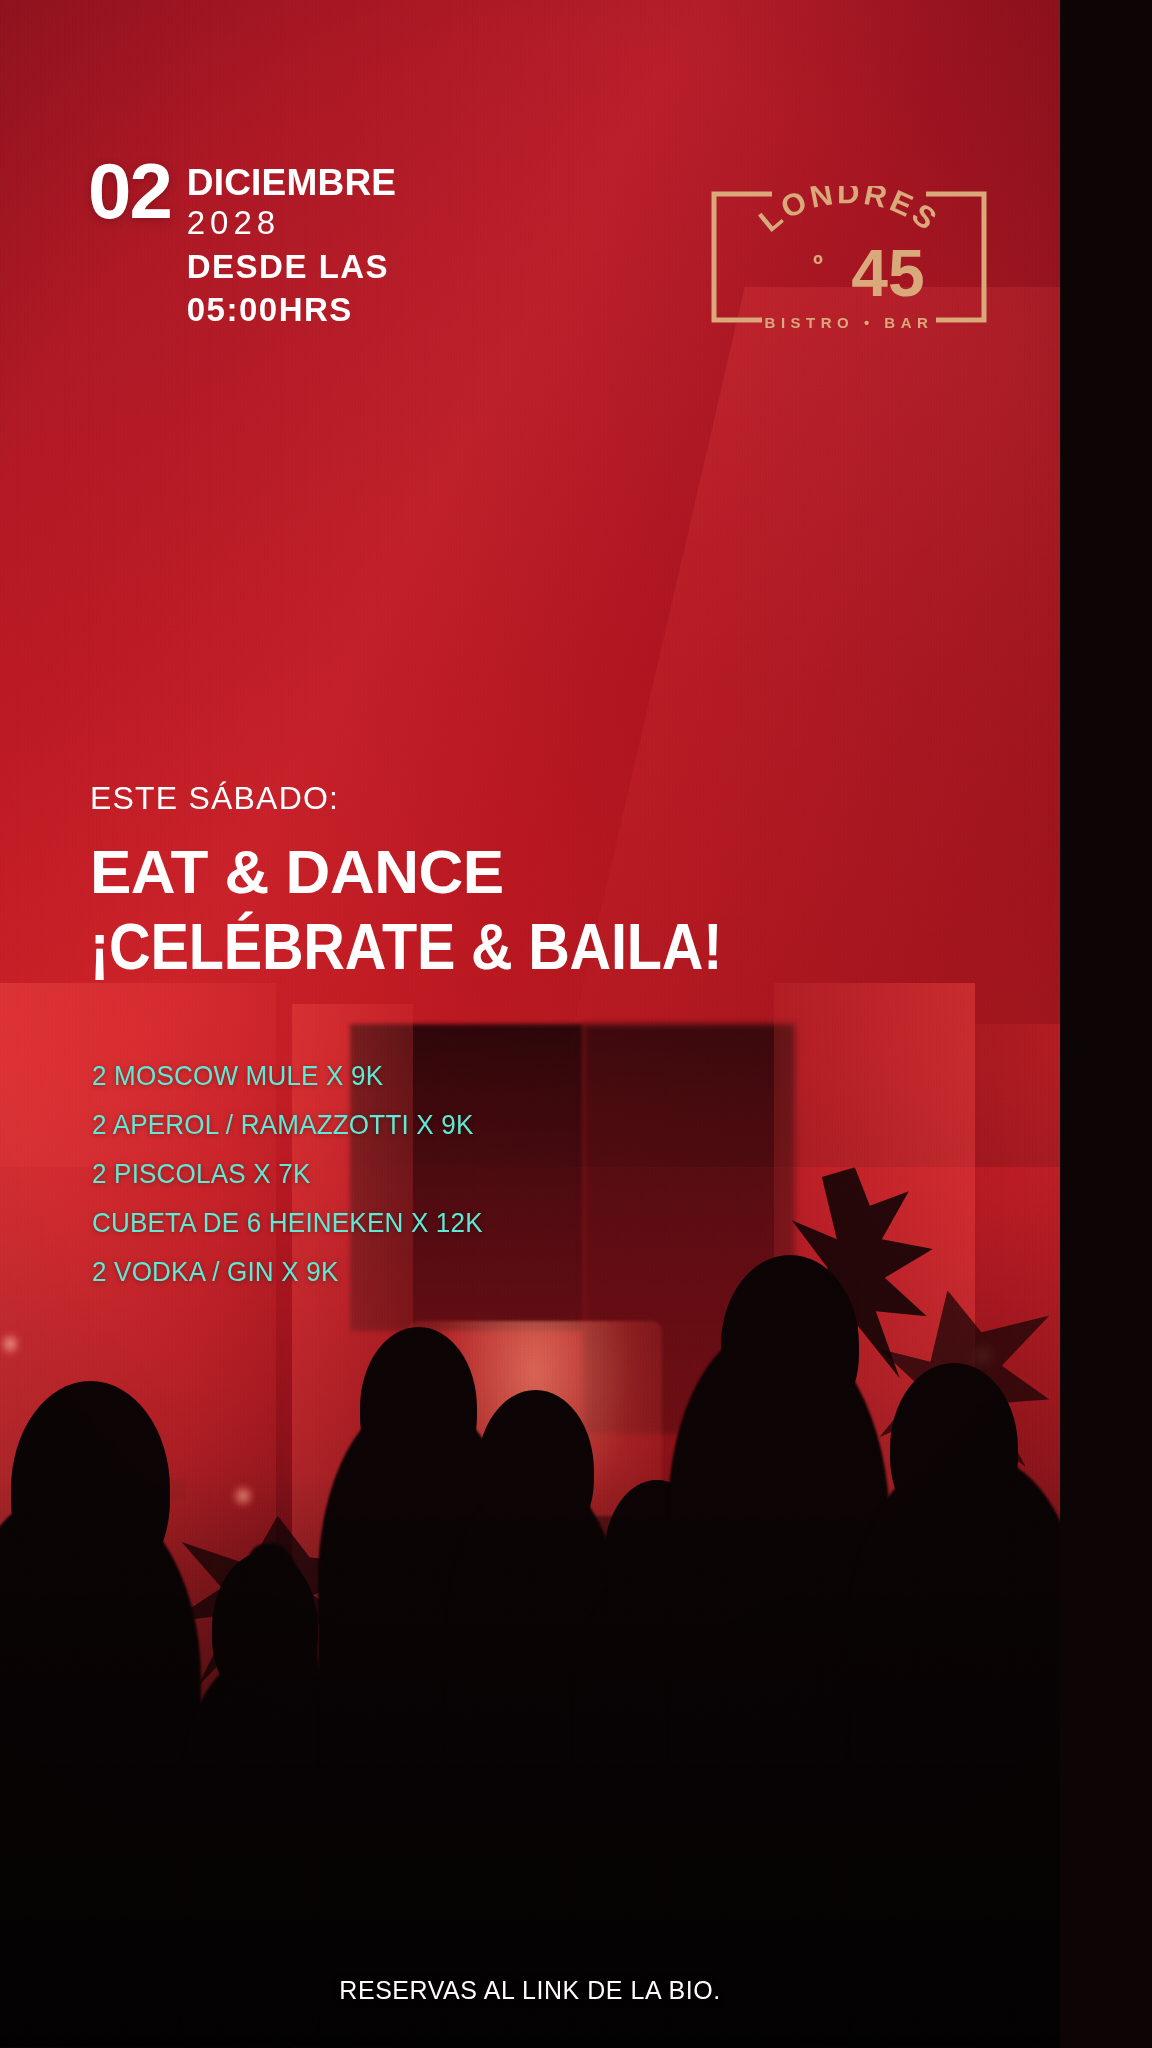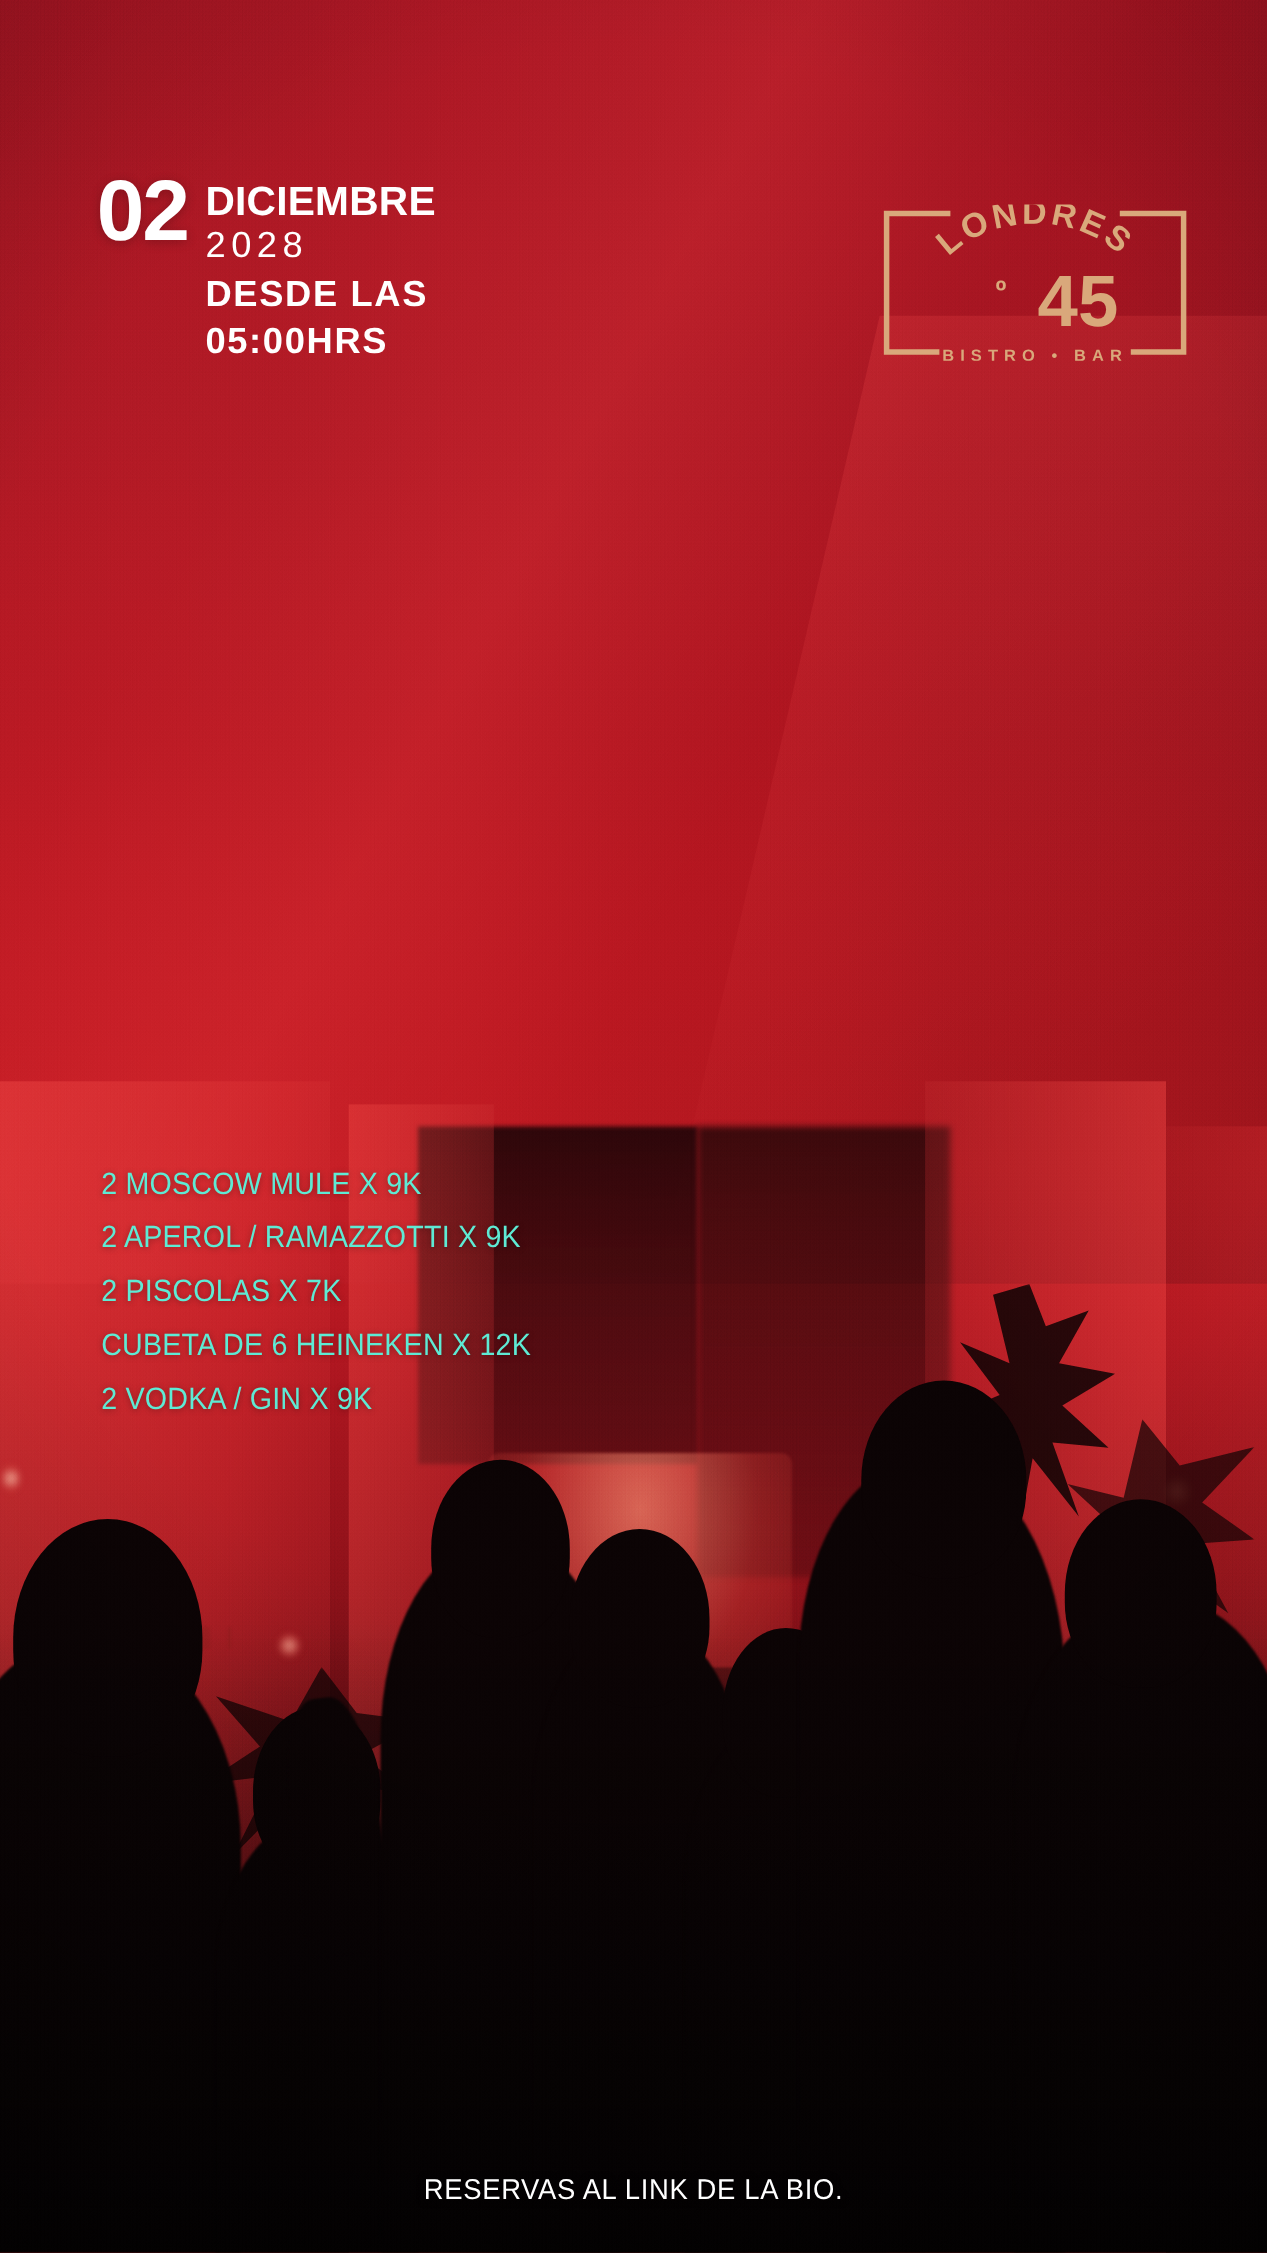--- a/index.html
+++ b/index.html
@@ -6,21 +6,21 @@
 
   html, body {
     width:1152px; height:2048px;
     background:#0c0405;
     font-family:"Liberation Sans", sans-serif;
     overflow:hidden;
   }
 
   #poster {
     position:relative;
-    width:1152px; height:2048px;
+    width:1060px; height:2048px;
     overflow:hidden;
     background:#A31320;
   }
 
   
   .photo { position:absolute; inset:0; overflow:hidden; }
 
   
   .bg-base {
     position:absolute; inset:0;
@@ -335,20 +335,25 @@
         </g>
         <text font-family="Liberation Sans, sans-serif" font-size="31" font-weight="700" letter-spacing="3" fill="#D9A87B">
           <textPath href="#arcPath" startOffset="50%" text-anchor="middle">LONDRES</textPath>
         </text>
         <text x="108" y="88" font-family="Liberation Sans, sans-serif" font-size="27" font-weight="700" fill="#D9A87B" text-anchor="middle">º</text>
         <text x="178" y="110" font-family="Liberation Sans, sans-serif" font-size="66" font-weight="800" fill="#D9A87B" text-anchor="middle">45</text>
         <text x="139" y="142" font-family="Liberation Sans, sans-serif" font-size="15" font-weight="700" letter-spacing="5.5" fill="#D9A87B" text-anchor="middle">BISTRO • BAR</text>
       </svg>
     </div>
 
+    <div class="headline-block">
+      <div class="kicker">ESTE SÁBADO:</div>
+      <div class="title-1">EAT &amp; DANCE</div>
+      <div class="title-2">¡CELÉBRATE &amp; BAILA!</div>
+    </div>
 
     <ul class="drinks">
       <li>2 MOSCOW MULE X 9K</li>
       <li>2 APEROL / RAMAZZOTTI X 9K</li>
       <li>2 PISCOLAS X 7K</li>
       <li>CUBETA DE 6 HEINEKEN X 12K</li>
       <li>2 VODKA / GIN X 9K</li>
     </ul>
 
     <div class="footer">RESERVAS AL LINK DE LA BIO.</div>

